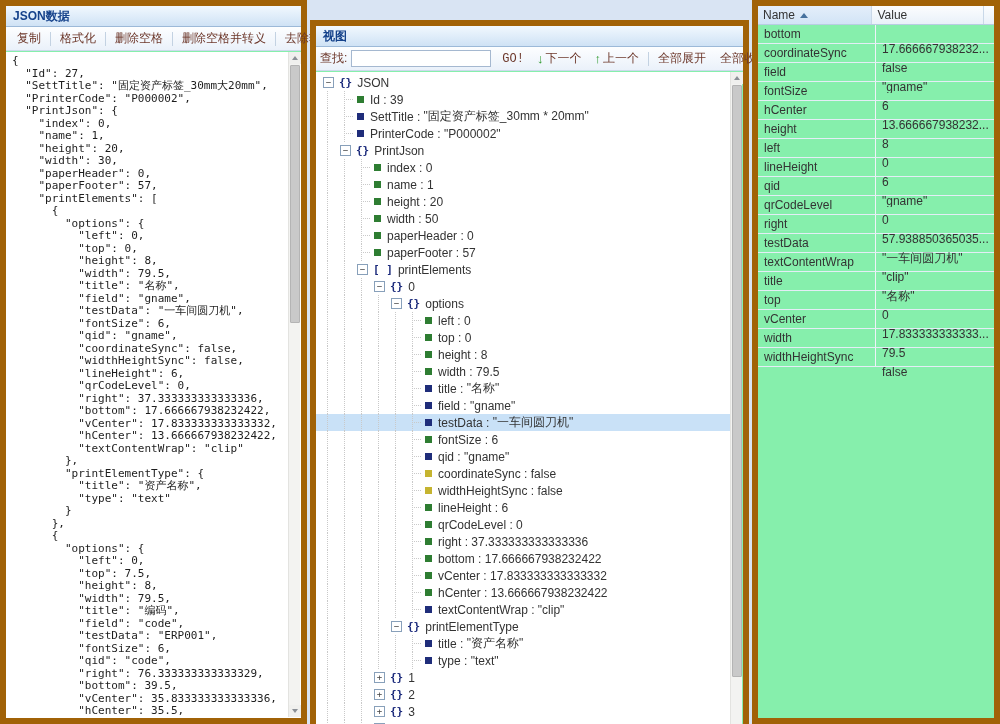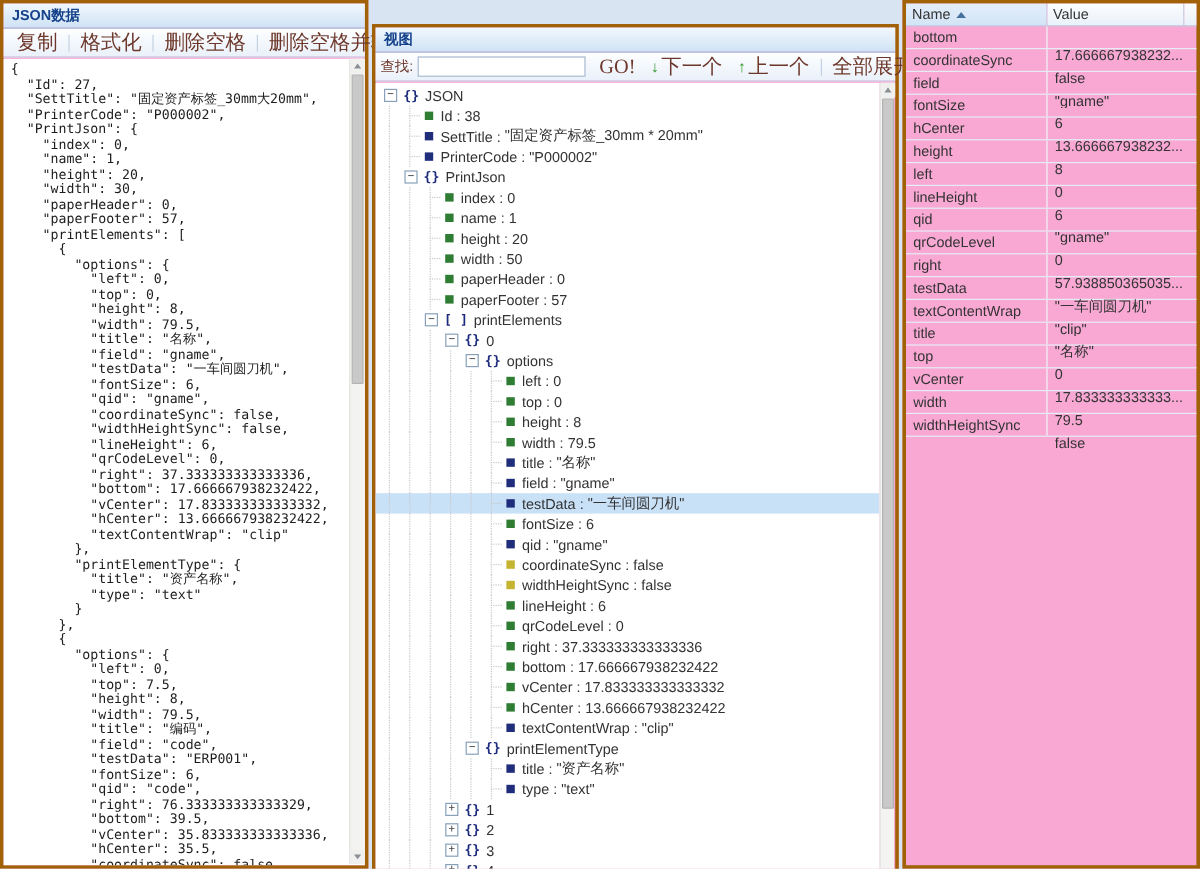--- a/index.html
+++ b/index.html
@@ -1,38 +1,38 @@
 <!DOCTYPE html>
 <html><head>
 <meta charset="utf-8">
 <style>
   * { margin:0; padding:0; box-sizing:border-box; }
   html,body { width:1000px; height:724px; overflow:hidden; }
   body { background:#d9e4f3; font-family:"Liberation Sans", sans-serif; position:relative; }
 
-  .panel { position:absolute; top:0; height:724px; background:#f9a8d4; border:3px solid #a16207; }
+  .panel { position:absolute; top:0; height:724px; background:#86efac; border:6px solid #a16207; }
   .panel-left   { left:0;     width:307px; }
   .panel-middle { left:310px; width:439px;margin-top:20px; }
   .panel-right  { left:752px; width:248px; }
 
   .panel-header {
     height:21px; line-height:20px; padding:0 7px;
     background:linear-gradient(#f1f8fe,#cfe2f5);
     border-bottom:1px solid #9cb9d8;
     color:#15428b; font-weight:bold; font-size:12px;
   }
 
   .toolbar {
     height:24px; display:flex; align-items:center; padding:0 4px;
     background:linear-gradient(#fdfeff,#eaf1fa);
     border-bottom:1px solid #ccdaeb;
     font-size:12px; color:#6d382b; white-space:nowrap;
   }
-  .tbtn { background:none; border:none; color:#6d382b; font-size:17px; padding:2px 7px;
-          cursor:pointer; font-family:Liberation Serif, serif; white-space:nowrap; }
+  .tbtn { background:none; border:none; color:#6d382b; font-size:12px; padding:2px 7px;
+          cursor:pointer; font-family:Liberation Mono, monospace; white-space:nowrap; }
   .tsep { width:1px; height:14px; background:#c3d2e2; margin:0 2px; flex:0 0 1px; }
 
   
   .code-wrap { position:absolute; top:46px; left:0; right:0; bottom:0; overflow:hidden; background:#fff; }
   pre.code { margin:0; padding:3px 16px 3px 6px; font-family:"DejaVu Sans Mono", monospace;
              font-size:11px; line-height:12.5px; color:#1d1d1d; white-space:pre; }
 
   
   .vscroll { position:absolute; top:46px; right:1px; bottom:1px; width:12px;
              background:#f3f3f1; border-left:1px solid #e3e3e0; }
@@ -189,21 +189,21 @@
         <span class="exp">−</span>
         <span class="braces">{}</span>
         <span class="nlabel">JSON</span>
       </div>
       <div class="trow">
         <span class="guide"></span>
         <span class="guide leaf"></span>
         <span class="sq number"></span>
         <span class="nlabel">Id</span>
         <span class="nsep">&nbsp;:&nbsp;</span>
-        <span class="nval">38</span>
+        <span class="nval">39</span>
       </div>
       <div class="trow">
         <span class="guide"></span>
         <span class="guide leaf"></span>
         <span class="sq string"></span>
         <span class="nlabel">SettTitle</span>
         <span class="nsep">&nbsp;:&nbsp;</span>
         <span class="nval">"固定资产标签_30mm * 20mm"</span>
       </div>
       <div class="trow">

